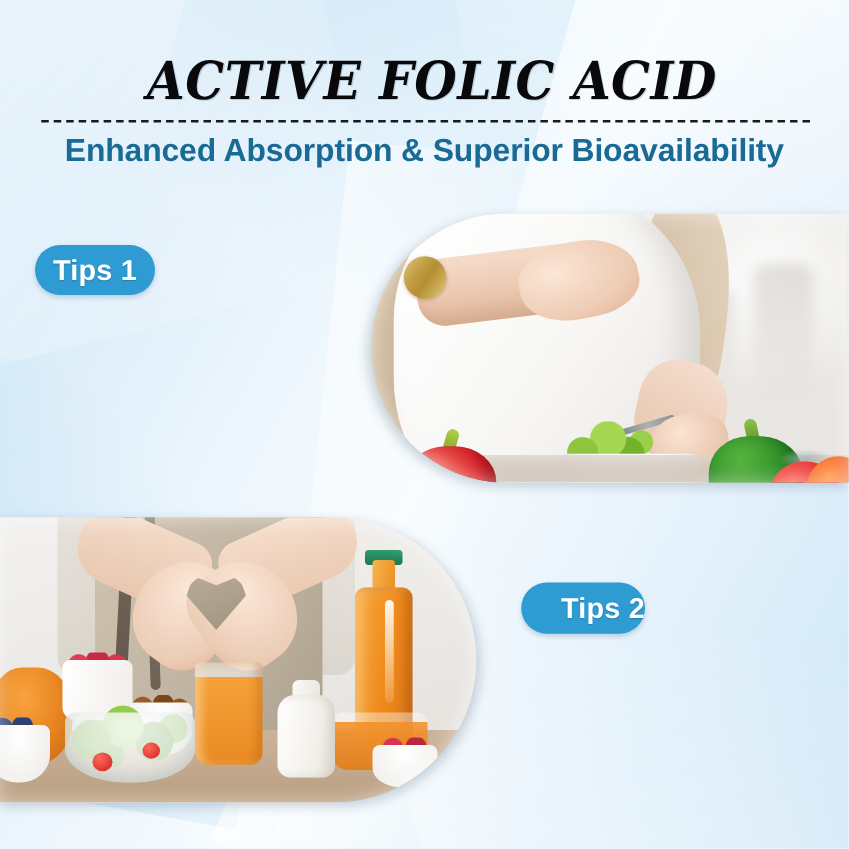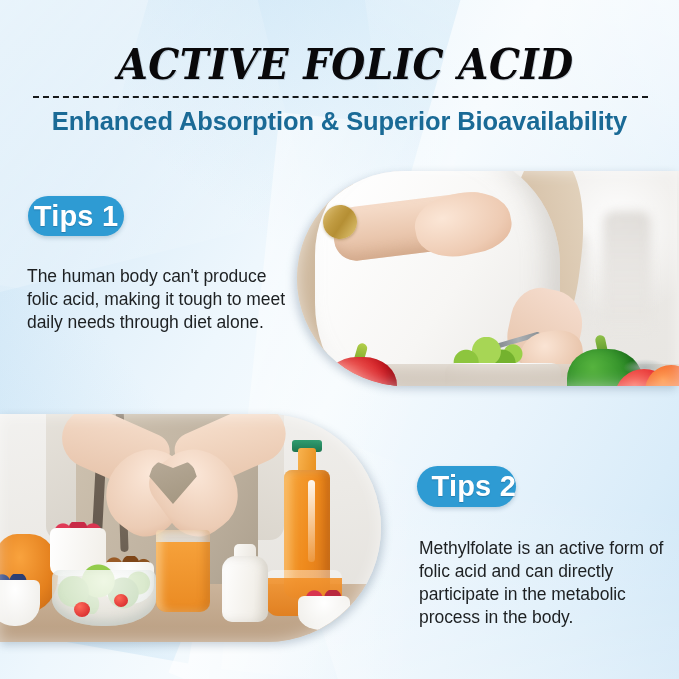--- a/index.html
+++ b/index.html
@@ -107,21 +107,21 @@
   
   .badge {
     position: absolute;
     display: flex;
     align-items: center;
     justify-content: center;
     background: #2e9bd3;
     border-radius: 999px;
     color: #ffffff;
     font-weight: bold;
-    font-size: 29px;
+    font-size: 23px;
     letter-spacing: .2px;
     box-shadow: 0 2px 4px rgba(40,90,125,.25);
     text-shadow: 0 1px 1px rgba(20,70,105,.35);
   }
   #badge-1 { left: 28px;  top: 196px; width: 96px; height: 40px; }
   #badge-2 { left: 417px; top: 466px; width: 99px; height: 41px; justify-content: flex-end; }
 
   
   .tip-body {
     position: absolute;
@@ -533,21 +533,20 @@
       <div class="obj p1-tomato-stem"></div>
       <div class="obj p1-tomato-a"></div>
       <div class="obj p1-tomato-b"></div>
     </div>
     <div class="photo-soft-edge"></div>
   </div>
 
   <div class="badge" id="badge-1">
     <span>Tips 1</span>
   </div>
-  <p class="tip-body" id="body-1">The human body can't produce folic acid, making it tough to meet daily needs through diet alone.</p>
 
   <div class="photo" id="photo-2">
     <div class="scene">
       <div class="obj p2-wall"></div>
       <div class="obj p2-shirt-l"></div>
       <div class="obj p2-shirt-r"></div>
       <div class="obj p2-apron"></div>
       <div class="obj p2-strap-l"></div>
       <div class="obj p2-strap-r"></div>
       <div class="obj p2-arm-l"></div>
@@ -577,15 +576,14 @@
       <div class="obj p2-milk"></div>
       <div class="obj p2-small-berries"></div>
       <div class="obj p2-small-bowl"></div>
     </div>
     <div class="photo-soft-edge"></div>
   </div>
 
   <div class="badge" id="badge-2">
     <span>Tips 2</span>
   </div>
-  <p class="tip-body" id="body-2">Methylfolate is an active form of folic acid and can directly participate in the metabolic process in the body.</p>
 
 </div>
 
 </body></html>

